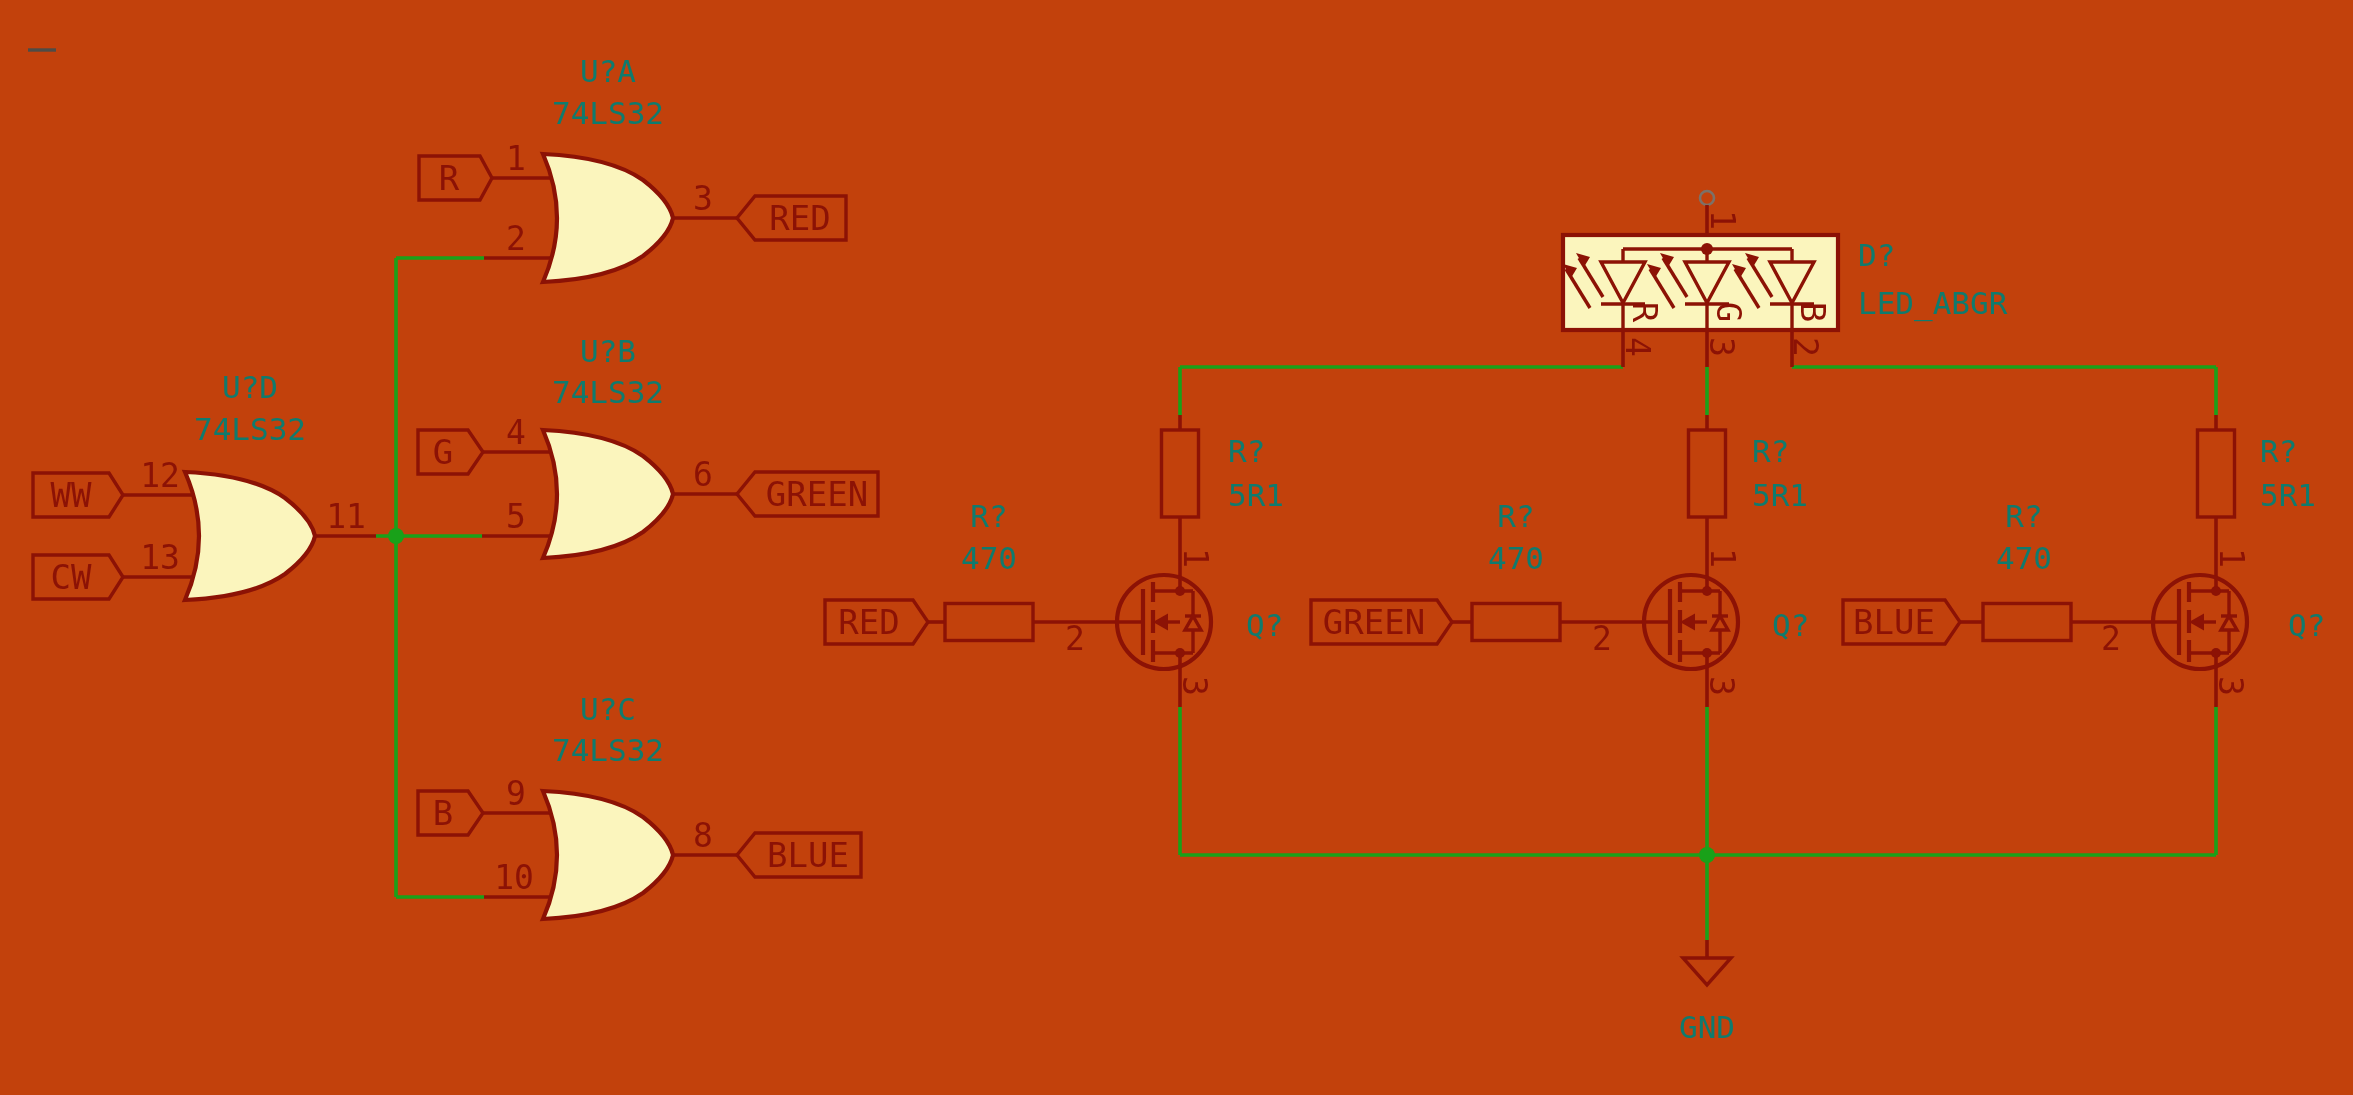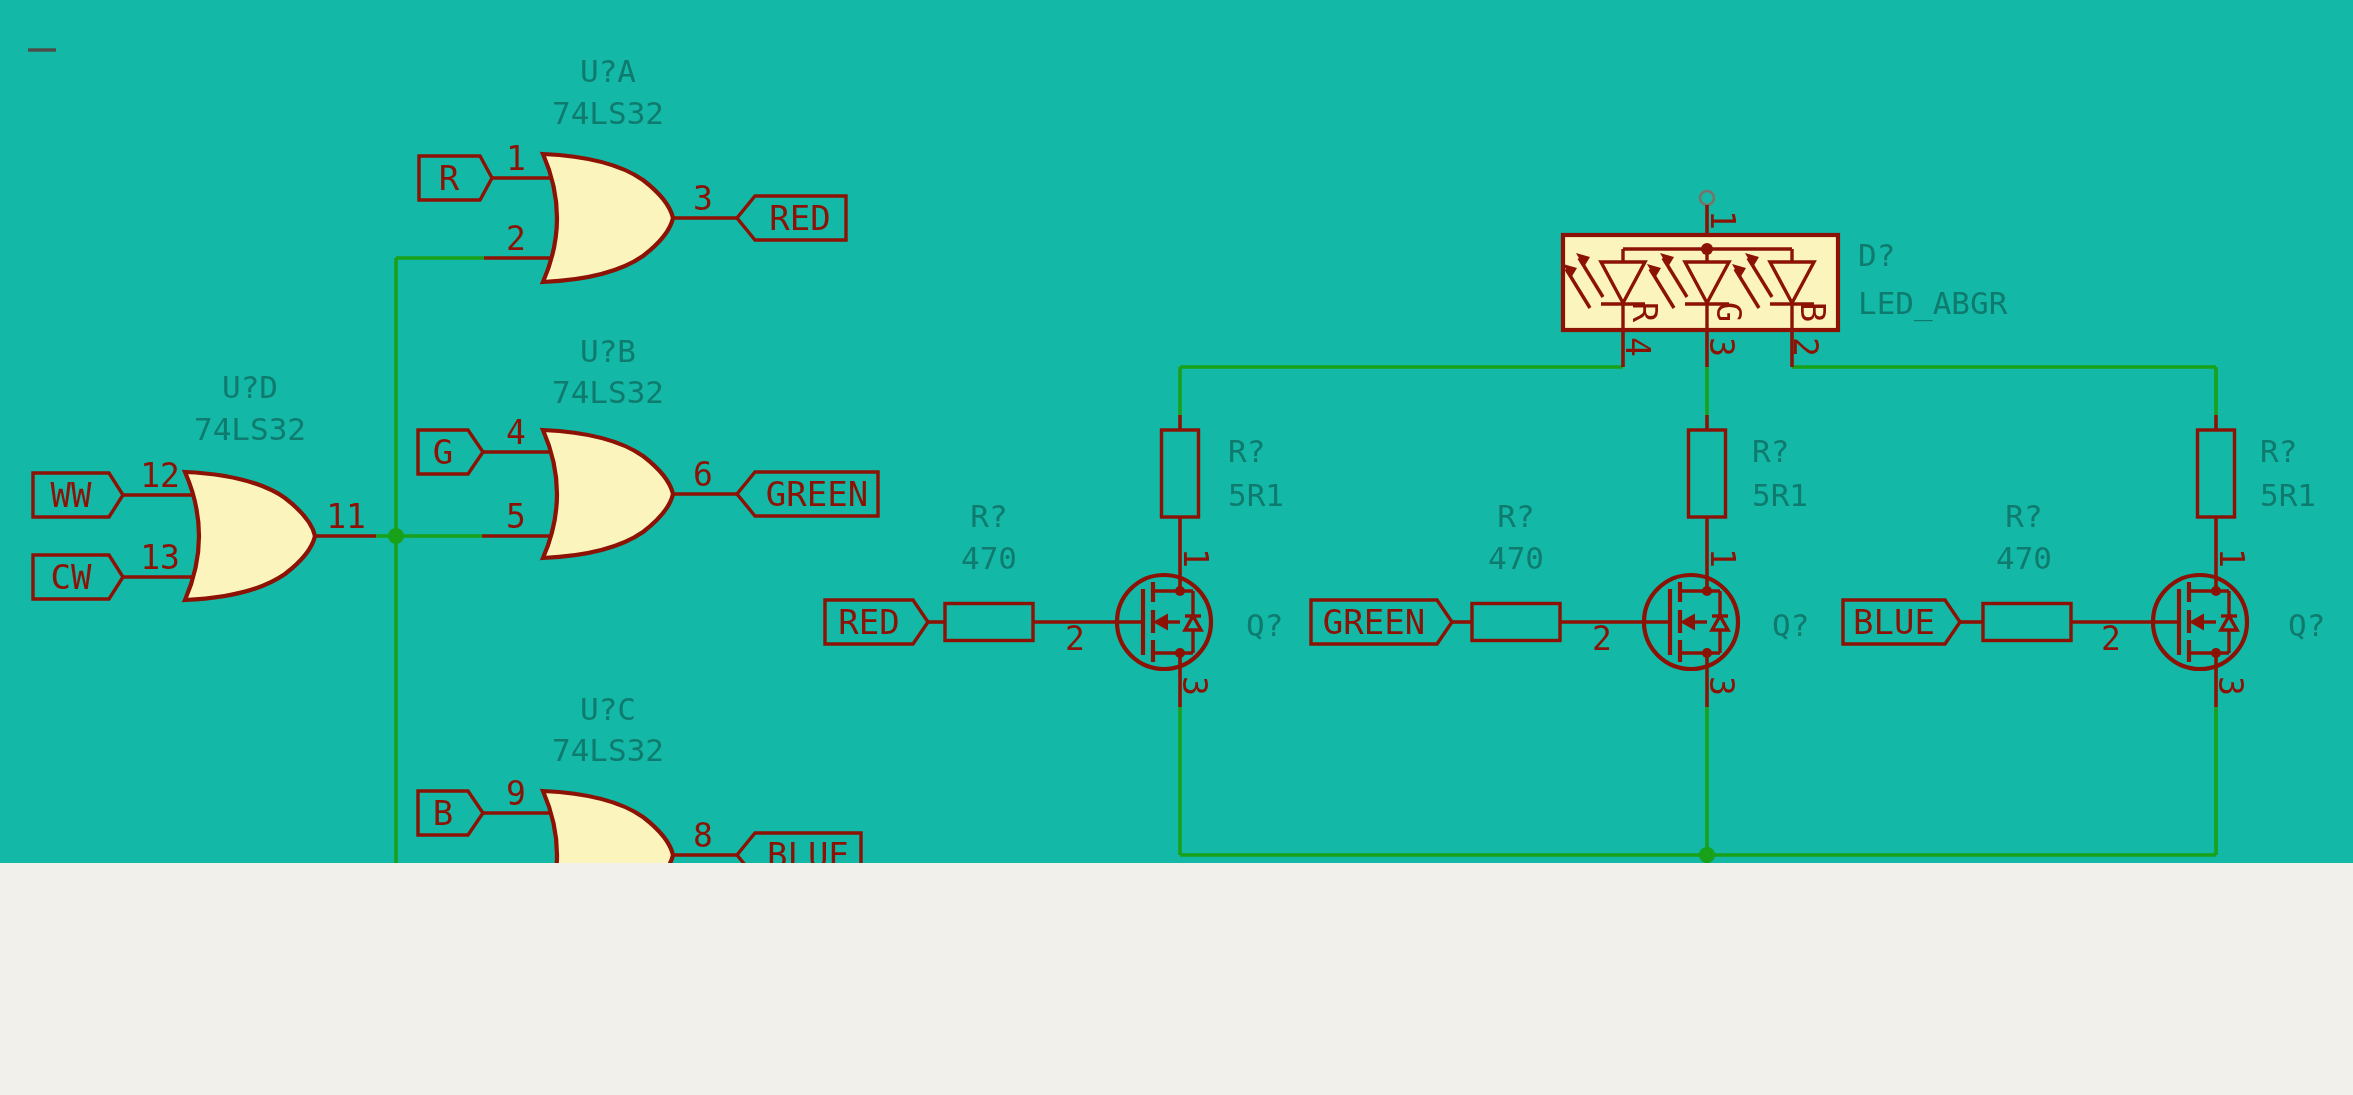--- a/index.html
+++ b/index.html
@@ -1,16 +1,16 @@
 <!DOCTYPE html>
 <html><head>
 <meta charset="utf-8">
 <style>
   html,body{margin:0;padding:0;background:#f1f0ea;}
-  .stage{position:relative;width:2353px;height:863px;background:#14b8a6;overflow:hidden;
+  .stage{position:relative;width:2353px;height:1095px;background:#c2410c;overflow:hidden;
          font-family:"DejaVu Sans Mono", monospace;}
   svg{display:block;}
   
   .wire{stroke:#19a119;stroke-width:3.6;fill:none;stroke-linecap:butt;}
   .junction{fill:#19a119;stroke:none;}
   
   .pin{stroke:#8c1205;stroke-width:3.6;fill:none;stroke-linecap:butt;}
   .sym{stroke:#8c1205;stroke-width:4.2;fill:none;stroke-linejoin:miter;}
   .sym-thin{stroke:#8c1205;stroke-width:3.4;fill:none;}
   .sym-fill{stroke:#8c1205;stroke-width:4.2;fill:#fbf5bd;stroke-linejoin:miter;}

